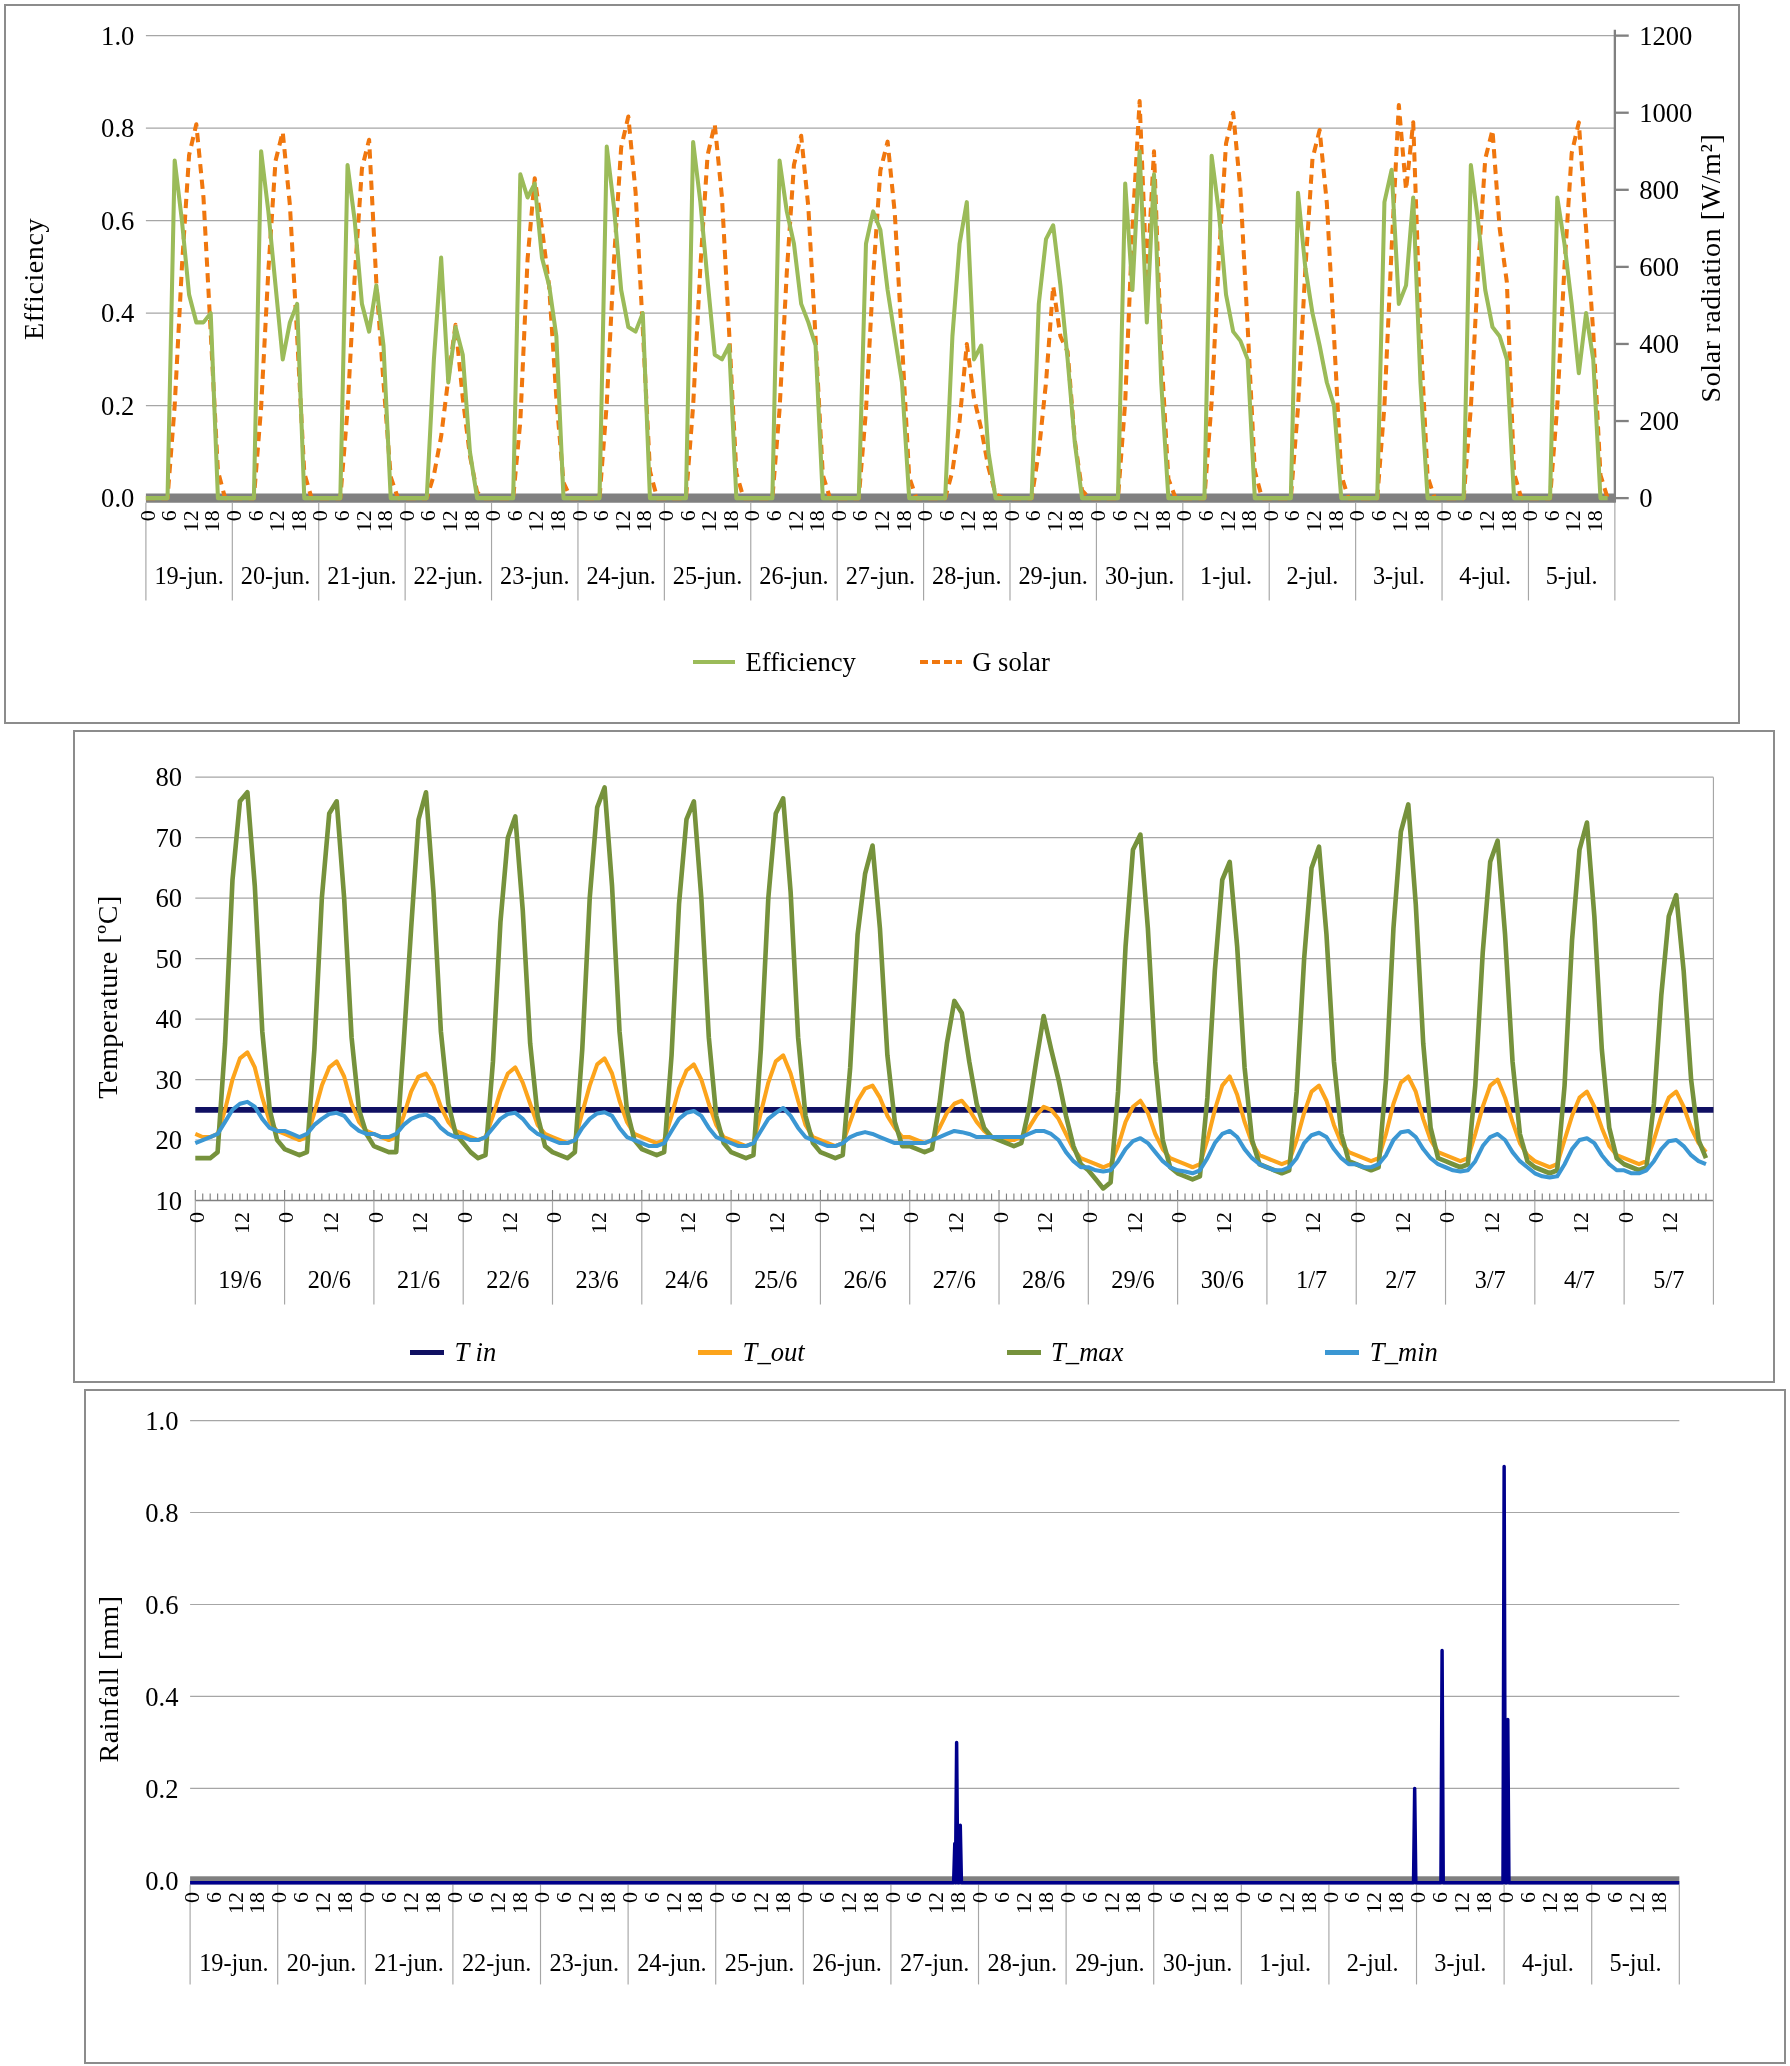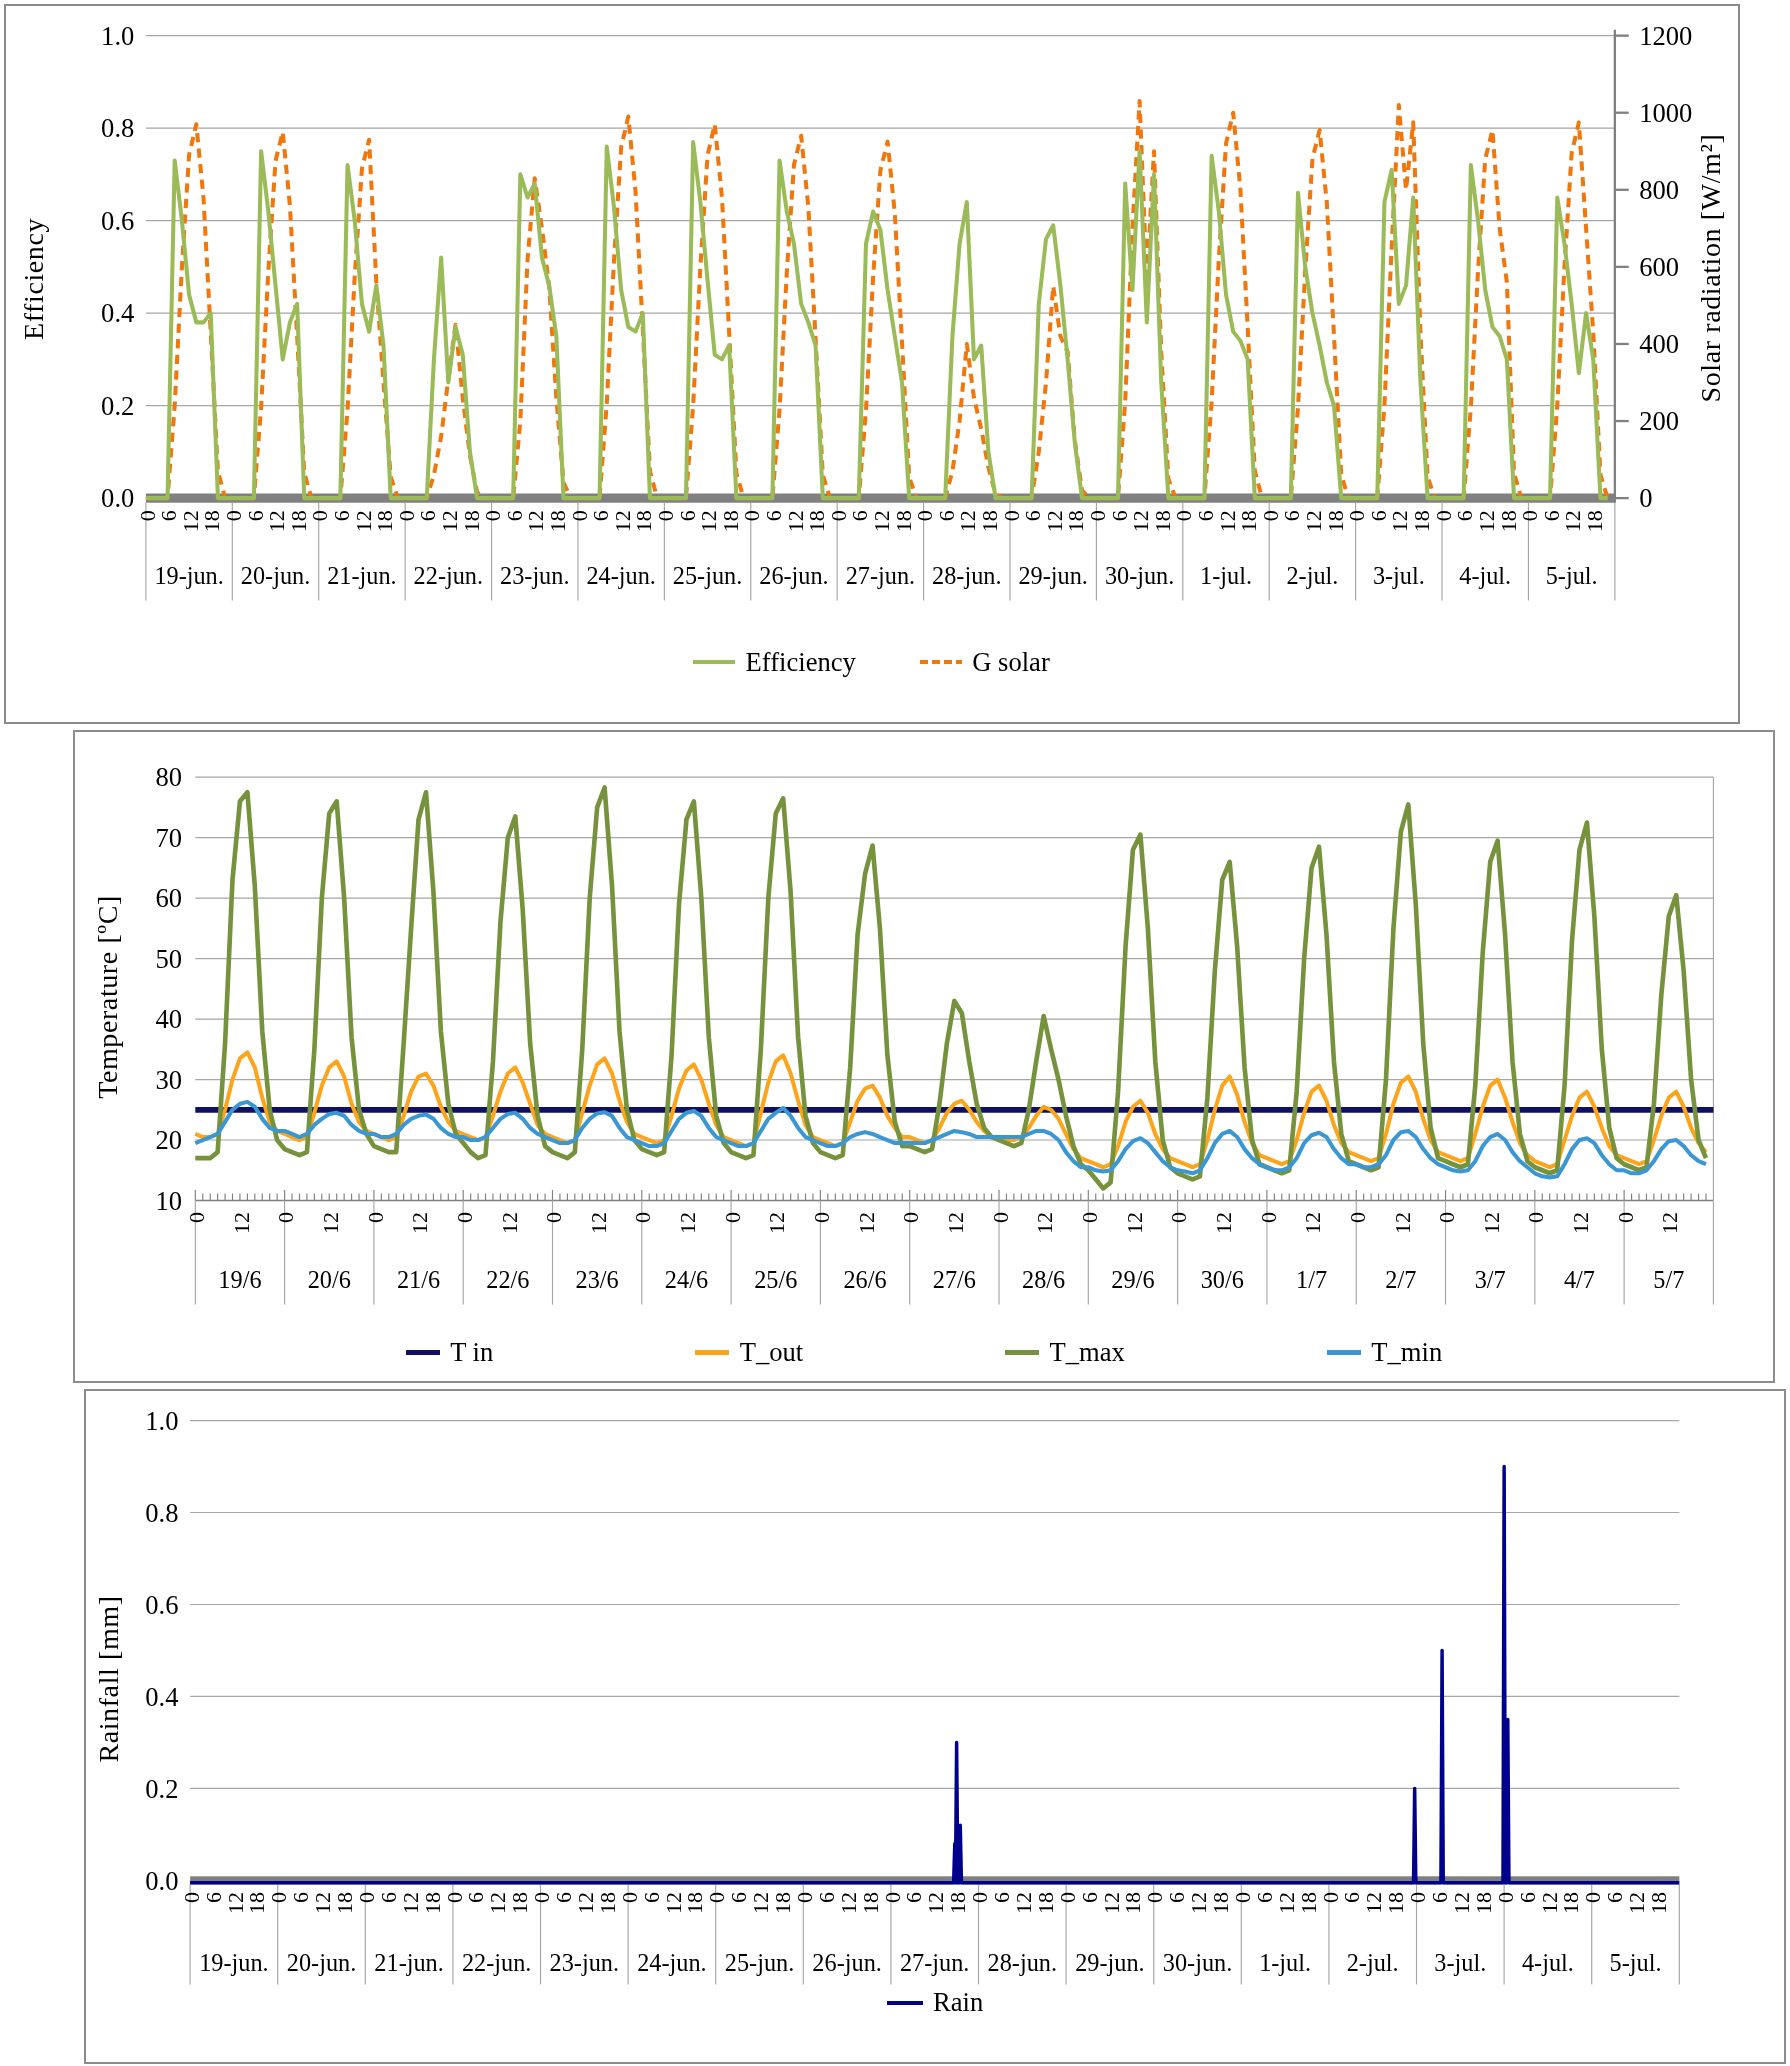--- a/index.html
+++ b/index.html
@@ -464,21 +464,21 @@
       <text x="2616.3823529411766" y="830" font-size="38" text-anchor="end" font-family="&quot;Liberation Serif&quot;,&quot;DejaVu Serif&quot;,serif" transform="rotate(-90 2616.3823529411766 830)">12</text>
       <text x="2755.7941176470586" y="962" font-size="42" text-anchor="middle" font-family="&quot;Liberation Serif&quot;,&quot;DejaVu Serif&quot;,serif">5/7</text>
       <text x="2693.5882352941176" y="830" font-size="38" text-anchor="end" font-family="&quot;Liberation Serif&quot;,&quot;DejaVu Serif&quot;,serif" transform="rotate(-90 2693.5882352941176 830)">0</text>
       <text x="2770.7941176470586" y="830" font-size="38" text-anchor="end" font-family="&quot;Liberation Serif&quot;,&quot;DejaVu Serif&quot;,serif" transform="rotate(-90 2770.7941176470586 830)">12</text>
       <line x1="208" y1="653.1428571428571" x2="2833" y2="653.1428571428571" stroke="#101062" stroke-width="10"></line>
       <polyline points="208.0,695.0 220.9,700.2 233.7,700.2 246.6,695.0 259.5,653.1 272.3,600.9 285.2,564.3 298.1,553.8 310.9,579.9 323.8,632.2 336.7,674.1 349.5,689.7 362.4,695.0 375.3,700.2 388.1,705.4 401.0,700.2 413.9,658.4 426.8,611.3 439.6,579.9 452.5,569.5 465.4,595.6 478.2,642.7 491.1,674.1 504.0,689.7 516.8,695.0 529.7,700.2 542.6,705.4 555.4,700.2 568.3,663.6 581.2,621.8 594.0,595.6 606.9,590.4 619.8,611.3 632.6,647.9 645.5,674.1 658.4,689.7 671.2,695.0 684.1,700.2 697.0,705.4 709.8,700.2 722.7,663.6 735.6,621.8 748.4,590.4 761.3,579.9 774.2,606.1 787.0,642.7 799.9,679.3 812.8,695.0 825.6,700.2 838.5,705.4 851.4,710.7 864.3,705.4 877.1,658.4 890.0,611.3 902.9,574.7 915.7,564.3 928.6,590.4 941.5,637.5 954.3,674.1 967.2,695.0 980.1,700.2 992.9,705.4 1005.8,710.7 1018.7,705.4 1031.5,663.6 1044.4,616.5 1057.3,585.2 1070.1,574.7 1083.0,600.9 1095.9,642.7 1108.7,679.3 1121.6,700.2 1134.5,705.4 1147.3,710.7 1160.2,715.9 1173.1,710.7 1185.9,658.4 1198.8,606.1 1211.7,569.5 1224.5,559.0 1237.4,590.4 1250.3,637.5 1263.1,679.3 1276.0,700.2 1288.9,705.4 1301.8,710.7 1314.6,715.9 1327.5,710.7 1340.4,674.1 1353.2,637.5 1366.1,616.5 1379.0,611.3 1391.8,632.2 1404.7,663.6 1417.6,684.5 1430.4,700.2 1443.3,700.2 1456.2,705.4 1469.0,710.7 1481.9,705.4 1494.8,684.5 1507.6,658.4 1520.5,642.7 1533.4,637.5 1546.2,653.1 1559.1,674.1 1572.0,689.7 1584.8,700.2 1597.7,700.2 1610.6,705.4 1623.4,705.4 1636.3,700.2 1649.2,684.5 1662.0,663.6 1674.9,647.9 1687.8,653.1 1700.6,668.8 1713.5,695.0 1726.4,721.1 1739.2,736.8 1752.1,742.0 1765.0,747.3 1777.9,752.5 1790.7,747.3 1803.6,715.9 1816.5,674.1 1829.3,647.9 1842.2,637.5 1855.1,658.4 1867.9,695.0 1880.8,721.1 1893.7,736.8 1906.5,742.0 1919.4,747.3 1932.3,752.5 1945.1,747.3 1958.0,705.4 1970.9,653.1 1983.7,611.3 1996.6,595.6 2009.5,627.0 2022.3,674.1 2035.2,710.7 2048.1,731.6 2060.9,736.8 2073.8,742.0 2086.7,747.3 2099.5,742.0 2112.4,705.4 2125.3,658.4 2138.1,621.8 2151.0,611.3 2163.9,637.5 2176.8,679.3 2189.6,710.7 2202.5,726.3 2215.4,731.6 2228.2,736.8 2241.1,742.0 2254.0,736.8 2266.8,695.0 2279.7,642.7 2292.6,606.1 2305.4,595.6 2318.3,621.8 2331.2,668.8 2344.0,705.4 2356.9,726.3 2369.8,731.6 2382.6,736.8 2395.5,742.0 2408.4,736.8 2421.2,695.0 2434.1,647.9 2447.0,611.3 2459.8,600.9 2472.7,632.2 2485.6,674.1 2498.4,710.7 2511.3,731.6 2524.2,742.0 2537.0,747.3 2549.9,752.5 2562.8,747.3 2575.6,705.4 2588.5,663.6 2601.4,632.2 2614.3,621.8 2627.1,647.9 2640.0,684.5 2652.9,715.9 2665.7,731.6 2678.6,736.8 2691.5,742.0 2704.3,747.3 2717.2,742.0 2730.1,705.4 2742.9,663.6 2755.8,632.2 2768.7,621.8 2781.5,647.9 2794.4,684.5 2807.3,710.7 2820.1,726.3" fill="none" stroke="#fca41c" stroke-width="7" stroke-linejoin="round" stroke-linecap="butt"></polyline>
       <polyline points="208.0,736.8 220.9,736.8 233.7,736.8 246.6,726.3 259.5,538.1 272.3,255.8 285.2,119.8 298.1,104.1 310.9,266.2 323.8,517.2 336.7,653.1 349.5,705.4 362.4,721.1 375.3,726.3 388.1,731.6 401.0,726.3 413.9,548.6 426.8,287.1 439.6,140.7 452.5,119.8 465.4,287.1 478.2,527.7 491.1,653.1 504.0,695.0 516.8,715.9 529.7,721.1 542.6,726.3 555.4,726.3 568.3,538.1 581.2,339.4 594.0,151.2 606.9,104.1 619.8,276.7 632.6,517.2 645.5,642.7 658.4,695.0 671.2,710.7 684.1,726.3 697.0,736.8 709.8,731.6 722.7,569.5 735.6,329.0 748.4,182.6 761.3,146.0 774.2,308.1 787.0,538.1 799.9,663.6 812.8,715.9 825.6,726.3 838.5,731.6 851.4,736.8 864.3,726.3 877.1,548.6 890.0,287.1 902.9,130.3 915.7,95.8 928.6,266.2 941.5,517.2 954.3,653.1 967.2,705.4 980.1,721.1 992.9,726.3 1005.8,731.6 1018.7,726.3 1031.5,559.0 1044.4,297.6 1057.3,151.2 1070.1,119.8 1083.0,287.1 1095.9,527.7 1108.7,663.6 1121.6,710.7 1134.5,726.3 1147.3,731.6 1160.2,736.8 1173.1,731.6 1185.9,548.6 1198.8,287.1 1211.7,140.7 1224.5,114.6 1237.4,276.7 1250.3,527.7 1263.1,663.6 1276.0,710.7 1288.9,726.3 1301.8,731.6 1314.6,736.8 1327.5,731.6 1340.4,579.9 1353.2,349.9 1366.1,245.3 1379.0,196.2 1391.8,339.4 1404.7,559.0 1417.6,674.1 1430.4,715.9 1443.3,715.9 1456.2,721.1 1469.0,726.3 1481.9,721.1 1494.8,642.7 1507.6,538.1 1520.5,464.9 1533.4,485.8 1546.2,569.5 1559.1,642.7 1572.0,684.5 1584.8,700.2 1597.7,705.4 1610.6,710.7 1623.4,715.9 1636.3,710.7 1649.2,653.1 1662.0,569.5 1674.9,491.1 1687.8,548.6 1700.6,600.9 1713.5,663.6 1726.4,715.9 1739.2,747.3 1752.1,757.7 1765.0,773.4 1777.9,789.1 1790.7,778.6 1803.6,621.8 1816.5,370.8 1829.3,203.5 1842.2,177.3 1855.1,339.4 1867.9,569.5 1880.8,705.4 1893.7,752.5 1906.5,762.9 1919.4,768.2 1932.3,773.4 1945.1,768.2 1958.0,632.2 1970.9,412.6 1983.7,255.8 1996.6,224.4 2009.5,370.8 2022.3,579.9 2035.2,705.4 2048.1,747.3 2060.9,752.5 2073.8,757.7 2086.7,762.9 2099.5,757.7 2112.4,621.8 2125.3,391.7 2138.1,234.9 2151.0,198.3 2163.9,349.9 2176.8,569.5 2189.6,695.0 2202.5,742.0 2215.4,747.3 2228.2,752.5 2241.1,757.7 2254.0,752.5 2266.8,600.9 2279.7,339.4 2292.6,172.1 2305.4,125.1 2318.3,297.6 2331.2,538.1 2344.0,684.5 2356.9,736.8 2369.8,742.0 2382.6,747.3 2395.5,752.5 2408.4,747.3 2421.2,611.3 2434.1,381.3 2447.0,224.4 2459.8,187.8 2472.7,349.9 2485.6,569.5 2498.4,695.0 2511.3,742.0 2524.2,752.5 2537.0,757.7 2549.9,762.9 2562.8,757.7 2575.6,611.3 2588.5,360.3 2601.4,203.5 2614.3,156.4 2627.1,318.5 2640.0,548.6 2652.9,684.5 2665.7,736.8 2678.6,747.3 2691.5,752.5 2704.3,757.7 2717.2,752.5 2730.1,642.7 2742.9,454.5 2755.8,318.5 2768.7,281.9 2781.5,412.6 2794.4,600.9 2807.3,705.4 2820.1,736.8" fill="none" stroke="#76923c" stroke-width="8" stroke-linejoin="round" stroke-linecap="butt"></polyline>
       <polyline points="208.0,710.7 220.9,705.4 233.7,700.2 246.6,695.0 259.5,674.1 272.3,653.1 285.2,642.7 298.1,639.5 310.9,647.9 323.8,668.8 336.7,684.5 349.5,689.7 362.4,689.7 375.3,695.0 388.1,700.2 401.0,695.0 413.9,679.3 426.8,668.8 439.6,660.5 452.5,658.4 465.4,663.6 478.2,679.3 491.1,689.7 504.0,695.0 516.8,695.0 529.7,700.2 542.6,700.2 555.4,695.0 568.3,679.3 581.2,668.8 594.0,663.6 606.9,661.5 619.8,668.8 632.6,684.5 645.5,695.0 658.4,700.2 671.2,700.2 684.1,705.4 697.0,705.4 709.8,700.2 722.7,684.5 735.6,668.8 748.4,660.5 761.3,658.4 774.2,668.8 787.0,684.5 799.9,695.0 812.8,700.2 825.6,705.4 838.5,710.7 851.4,710.7 864.3,705.4 877.1,684.5 890.0,668.8 902.9,659.4 915.7,657.3 928.6,663.6 941.5,684.5 954.3,700.2 967.2,705.4 980.1,710.7 992.9,715.9 1005.8,715.9 1018.7,710.7 1031.5,689.7 1044.4,668.8 1057.3,658.4 1070.1,655.2 1083.0,663.6 1095.9,684.5 1108.7,700.2 1121.6,705.4 1134.5,710.7 1147.3,715.9 1160.2,715.9 1173.1,710.7 1185.9,689.7 1198.8,668.8 1211.7,658.4 1224.5,650.0 1237.4,663.6 1250.3,684.5 1263.1,700.2 1276.0,705.4 1288.9,710.7 1301.8,715.9 1314.6,715.9 1327.5,710.7 1340.4,700.2 1353.2,695.0 1366.1,691.8 1379.0,695.0 1391.8,700.2 1404.7,705.4 1417.6,710.7 1430.4,710.7 1443.3,710.7 1456.2,710.7 1469.0,710.7 1481.9,705.4 1494.8,700.2 1507.6,695.0 1520.5,689.7 1533.4,691.8 1546.2,695.0 1559.1,700.2 1572.0,700.2 1584.8,700.2 1597.7,700.2 1610.6,700.2 1623.4,700.2 1636.3,700.2 1649.2,695.0 1662.0,689.7 1674.9,689.7 1687.8,695.0 1700.6,705.4 1713.5,726.3 1726.4,742.0 1739.2,752.5 1752.1,752.5 1765.0,757.7 1777.9,759.8 1790.7,757.7 1803.6,742.0 1816.5,721.1 1829.3,707.5 1842.2,702.3 1855.1,710.7 1867.9,726.3 1880.8,742.0 1893.7,752.5 1906.5,757.7 1919.4,759.8 1932.3,762.9 1945.1,757.7 1958.0,736.8 1970.9,710.7 1983.7,695.0 1996.6,689.7 2009.5,700.2 2022.3,721.1 2035.2,736.8 2048.1,747.3 2060.9,752.5 2073.8,757.7 2086.7,757.7 2099.5,752.5 2112.4,736.8 2125.3,710.7 2138.1,697.1 2151.0,692.9 2163.9,700.2 2176.8,721.1 2189.6,736.8 2202.5,747.3 2215.4,747.3 2228.2,752.5 2241.1,752.5 2254.0,747.3 2266.8,731.6 2279.7,705.4 2292.6,691.8 2305.4,689.7 2318.3,700.2 2331.2,721.1 2344.0,736.8 2356.9,747.3 2369.8,752.5 2382.6,757.7 2395.5,759.8 2408.4,757.7 2421.2,742.0 2434.1,715.9 2447.0,700.2 2459.8,695.0 2472.7,705.4 2485.6,726.3 2498.4,742.0 2511.3,752.5 2524.2,762.9 2537.0,768.2 2549.9,770.3 2562.8,768.2 2575.6,747.3 2588.5,721.1 2601.4,705.4 2614.3,702.3 2627.1,710.7 2640.0,731.6 2652.9,747.3 2665.7,757.7 2678.6,757.7 2691.5,762.9 2704.3,762.9 2717.2,757.7 2730.1,742.0 2742.9,721.1 2755.8,707.5 2768.7,705.4 2781.5,715.9 2794.4,731.6 2807.3,742.0 2820.1,747.3" fill="none" stroke="#3b97d3" stroke-width="7" stroke-linejoin="round" stroke-linecap="butt"></polyline>
     </svg>
   <div class="axis-title" style="width:359px;left:-147px;top:249px;">Temperature [ºC]</div>
-  <div class="legend" style="top:605px;gap:202px;">
+  <div class="legend" style="top:605px;gap:202px;font-style:italic;">
     <div class="legend-item">
       <span class="swatch navy"></span>
       <span>T in</span>
     </div>
     <div class="legend-item">
       <span class="swatch orange"></span>
       <span>T_out</span>
     </div>
     <div class="legend-item">
       <span class="swatch olive"></span>
@@ -604,20 +604,14 @@
       <text x="2542.794117647059" y="866" font-size="38" text-anchor="end" font-family="&quot;Liberation Serif&quot;,&quot;DejaVu Serif&quot;,serif" transform="rotate(-90 2542.794117647059 866)">12</text>
       <text x="2580.6617647058824" y="866" font-size="38" text-anchor="end" font-family="&quot;Liberation Serif&quot;,&quot;DejaVu Serif&quot;,serif" transform="rotate(-90 2580.6617647058824 866)">18</text>
       <text x="2679.2647058823527" y="1002" font-size="42" text-anchor="middle" font-family="&quot;Liberation Serif&quot;,&quot;DejaVu Serif&quot;,serif">5-jul.</text>
       <text x="2618.529411764706" y="866" font-size="38" text-anchor="end" font-family="&quot;Liberation Serif&quot;,&quot;DejaVu Serif&quot;,serif" transform="rotate(-90 2618.529411764706 866)">0</text>
       <text x="2656.3970588235293" y="866" font-size="38" text-anchor="end" font-family="&quot;Liberation Serif&quot;,&quot;DejaVu Serif&quot;,serif" transform="rotate(-90 2656.3970588235293 866)">6</text>
       <text x="2694.2647058823527" y="866" font-size="38" text-anchor="end" font-family="&quot;Liberation Serif&quot;,&quot;DejaVu Serif&quot;,serif" transform="rotate(-90 2694.2647058823527 866)">12</text>
       <text x="2732.1323529411766" y="866" font-size="38" text-anchor="end" font-family="&quot;Liberation Serif&quot;,&quot;DejaVu Serif&quot;,serif" transform="rotate(-90 2732.1323529411766 866)">18</text>
       <polyline points="180,850 1500.2,850 1502.2,782.4 1504.2,850 1503.4,850 1505.4,607.5 1507.4,850 1509.7,850 1511.7,750.6 1513.7,850 2295.4,850 2297.4,687.0 2299.4,850 2342.8,850 2344.8,448.5 2346.8,850 2450.1,850 2452.1,130.5 2454.1,850 2456.4,850 2458.4,567.8 2460.4,850 2755,850" fill="none" stroke="#00008c" stroke-width="6" stroke-linejoin="round" stroke-linecap="butt"></polyline>
     </svg>
   <div class="axis-title" style="width:243px;left:-99px;top:272px;">Rainfall [mm]</div>
-  <div class="legend" style="top:596px;">
-    <div class="legend-item">
-      <span class="swatch rain"></span>
-      <span>Rain</span>
-    </div>
-  </div>
 </div>
 
 
 </body></html>

